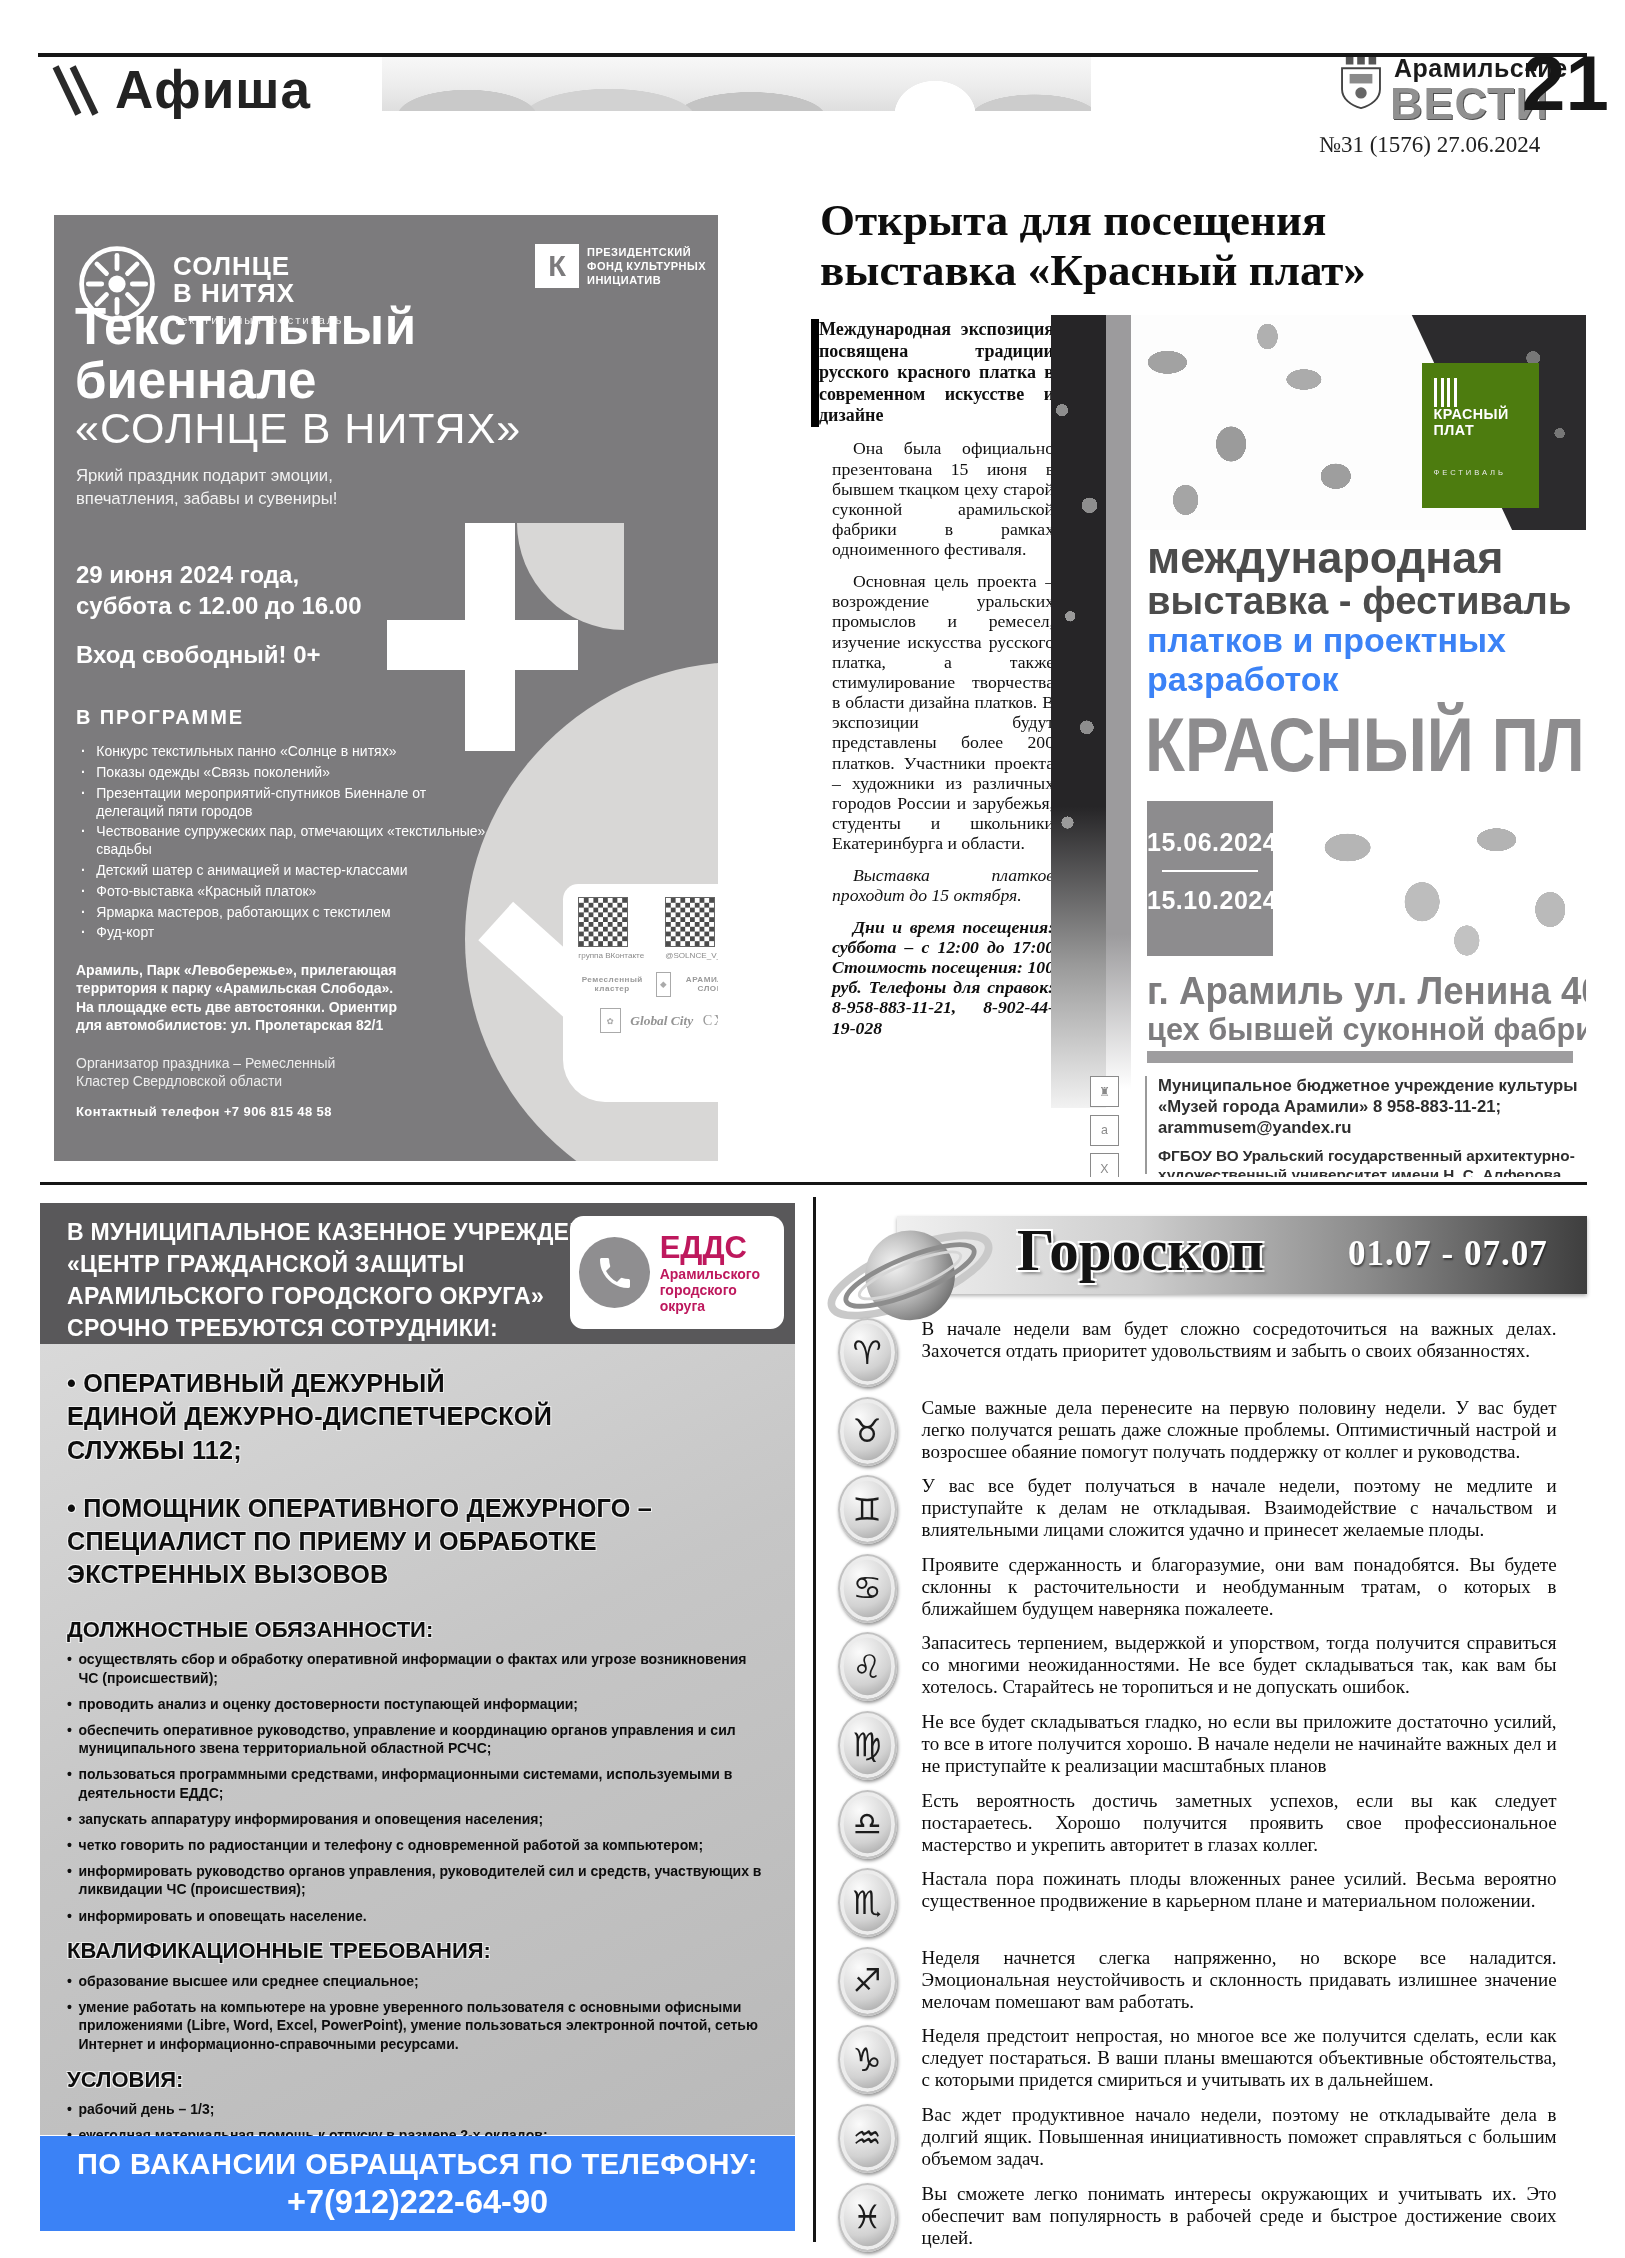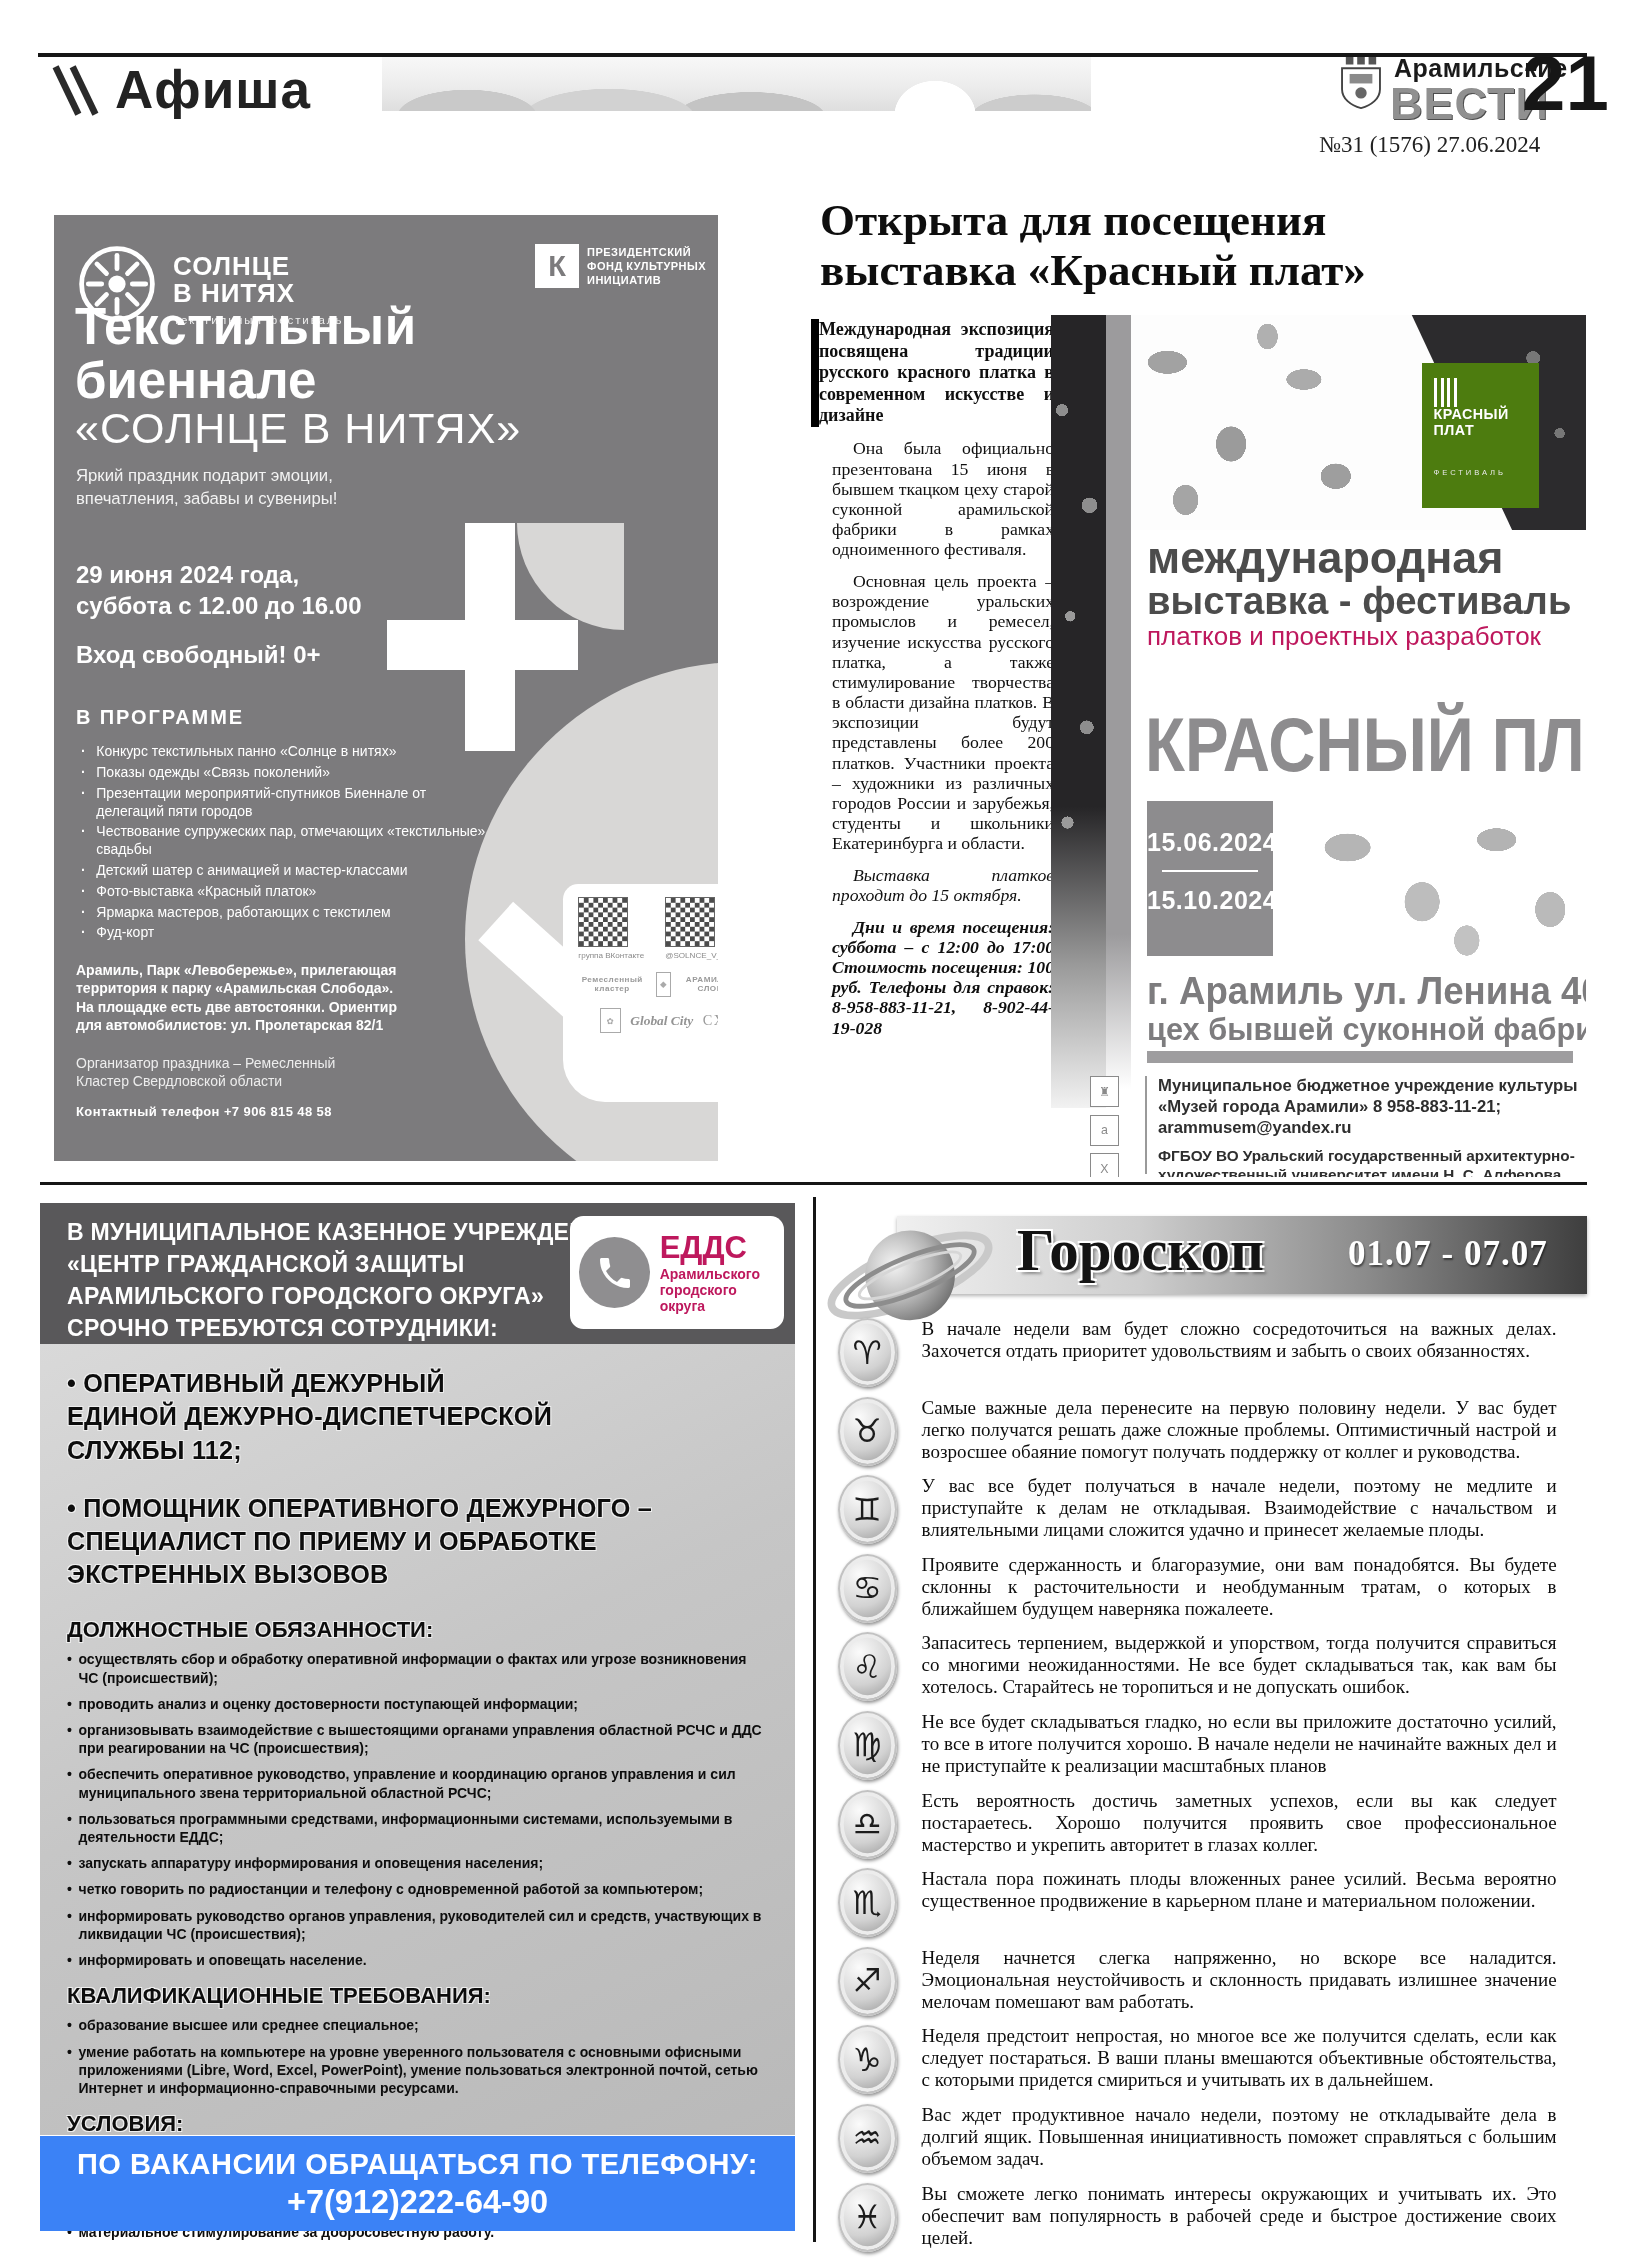--- a/index.html
+++ b/index.html
@@ -95,21 +95,21 @@
       radial-gradient(circle 7.6px at 80% 20%,#777 90%,transparent 91%),
       radial-gradient(circle 5.7px at 90% 55%,#777 90%,transparent 91%),
       radial-gradient(circle 6.7px at 70% 80%,#777 90%,transparent 91%),#2c2b2d;
       clip-path:polygon(34% 0,100% 0,100% 100%,72% 100%)}
   .kplogo{left:371px;top:48px;width:117px;height:145px;background:#4d7c0f;color:#fff;padding:15.3px 9.6px 0 11.5px}
   .kplogo .bars{width:25px;height:29px;background:repeating-linear-gradient(90deg,#fff 0 2.9px,transparent 2.9px 6.7px);display:inline-block;vertical-align:top;margin-right:7.6px}
   .kplogo .nm{display:inline-block;font-size:14.3px;font-weight:bold;line-height:1.1;letter-spacing:0.5px}
   .kplogo .fs{font-size:7.6px;letter-spacing:2.9px;margin-top:29px;color:#e9e9e9}
   .kp .h1{left:96px;top:218px;font-size:44px;font-weight:800;color:#4c4c4c;letter-spacing:0;transform:scaleX(1.02);transform-origin:left}
   .kp .h2{left:96px;top:264px;font-size:39px;font-weight:800;color:#4c4c4c;transform:scaleX(.98);transform-origin:left}
-  .kp .h3{left:96px;top:306px;font-size:26px;font-weight:400;color:#be185d}
+  .kp .h3{left:96px;top:306px;font-size:34px;font-weight:700;color:#3b82f6}
   .kp .big{left:94px;top:386px;font-size:76px;font-weight:800;color:#8d8c8e;white-space:nowrap;transform:scaleX(.86);transform-origin:left;letter-spacing:0}
   .kp .dbox{left:96px;top:486px;width:126px;height:155px;background:#8d8c8e;color:#fff;text-align:center;padding-top:27px}
   .kp .dbox .d{font-size:25px;font-weight:800;letter-spacing:0.5px}
   .kp .dbox hr{border:none;border-top:2.9px solid #fff;width:76%;margin:13.4px auto}
   .kp .pat2{left:237px;top:486px;width:298px;height:155px;background:
       radial-gradient(ellipse 38px 23px at 20% 30%,#b5b5b5 60%,transparent 61%),
       radial-gradient(ellipse 29px 32.5px at 45% 65%,#bdbdbd 60%,transparent 61%),
       radial-gradient(ellipse 32.5px 19px at 70% 25%,#b3b3b3 60%,transparent 61%),
       radial-gradient(ellipse 25px 29px at 88% 70%,#bababa 60%,transparent 61%),
       radial-gradient(ellipse 21px 25px at 60% 90%,#c2c2c2 60%,transparent 61%),#fff}
@@ -349,21 +349,20 @@
       <div class="vac prel">• ОПЕРАТИВНЫЙ ДЕЖУРНЫЙ
 ЕДИНОЙ ДЕЖУРНО-ДИСПЕТЧЕРСКОЙ
 СЛУЖБЫ 112;</div>
       <div class="vac prel">• ПОМОЩНИК ОПЕРАТИВНОГО ДЕЖУРНОГО –
 СПЕЦИАЛИСТ ПО ПРИЕМУ И ОБРАБОТКЕ
   ЭКСТРЕННЫХ ВЫЗОВОВ</div>
       <div class="jt">ДОЛЖНОСТНЫЕ ОБЯЗАННОСТИ:</div>
       <ul>
         <li>осуществлять сбор и обработку оперативной информации о фактах или угрозе возникновения ЧС (происшествий);</li>
         <li>проводить анализ и оценку достоверности поступающей информации;</li>
-        <li>организовывать взаимодействие с вышестоящими органами управления областной РСЧС и ДДС при реагировании на ЧС (происшествия);</li>
         <li>обеспечить оперативное руководство, управление и координацию органов управления и сил муниципального звена территориальной областной РСЧС;</li>
         <li>пользоваться программными средствами, информационными системами, используемыми в деятельности ЕДДС;</li>
         <li>запускать аппаратуру информирования и оповещения населения;</li>
         <li>четко говорить по радиостанции и телефону с одновременной работой за компьютером;</li>
         <li>информировать руководство органов управления, руководителей сил и средств, участвующих в ликвидации ЧС (происшествия);</li>
         <li>информировать и оповещать население.</li>
       </ul>
       <div class="jt">КВАЛИФИКАЦИОННЫЕ ТРЕБОВАНИЯ:</div>
       <ul>
         <li>образование высшее или среднее специальное;</li>

